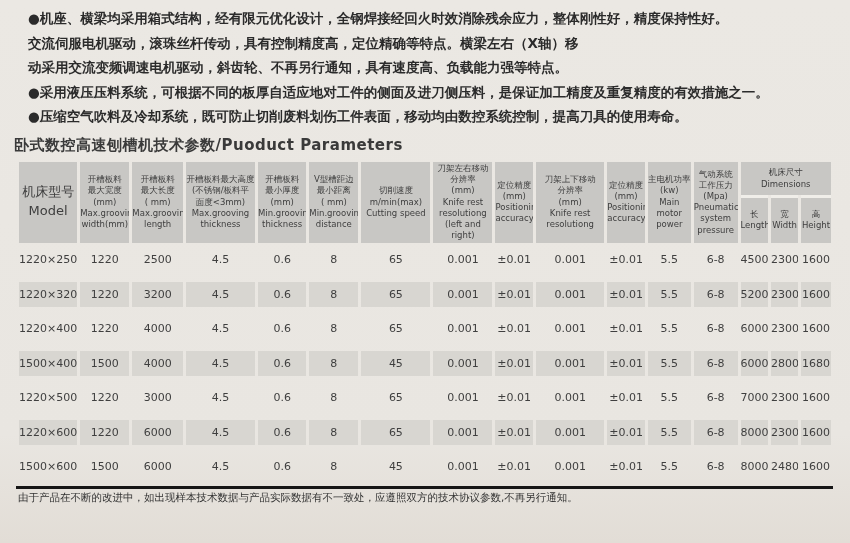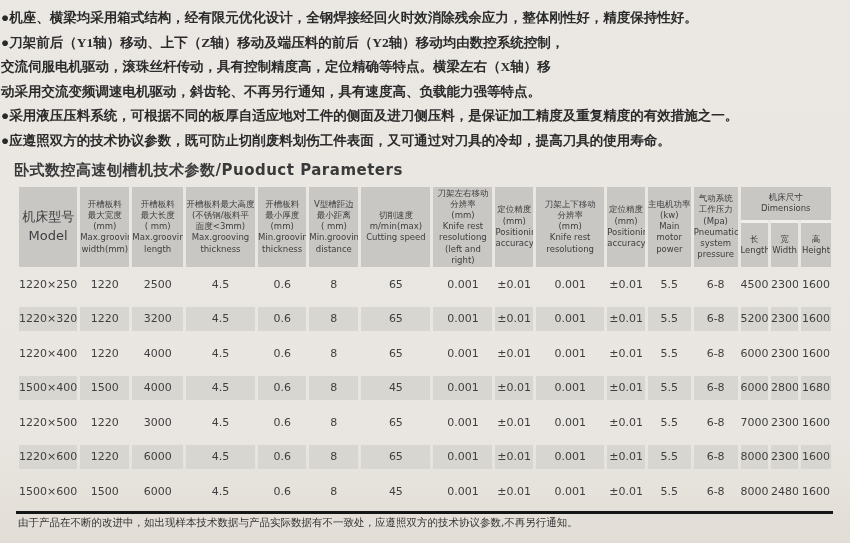--- a/index.html
+++ b/index.html
@@ -16,21 +16,21 @@
   body{
     font-family:"DejaVu Sans","Liberation Sans",sans-serif;
     background:var(--page-bg);
     color:var(--text);
     overflow:hidden;
   }
   .page{width:850px;height:543px;position:relative;
     background:linear-gradient(to bottom, #ebe8e3 0%, #e9e6e1 80%, #e2ddd6 100%);}
 
   
-  .features{padding:6px 10px 0 1px;font-family:Liberation Serif, serif;}
+  .features{padding:6px 10px 0 28px;}
   .feature-line{
     font-size:13.5px;line-height:24.6px;font-weight:600;color:var(--dark);
     white-space:nowrap;letter-spacing:0px;
   }
 
   
   .section-title{
     margin:3px 0 4px 14px;
     font-size:15px;font-weight:bold;color:#3a3a3a;letter-spacing:0.5px;
     line-height:26px;
@@ -75,25 +75,24 @@
   .footer-cn{font-size:10.5px;line-height:13px;color:#333;}
   .footer-en{font-size:9.5px;line-height:12px;color:#4a4a4a;}
 </style>
 </head>
 <body>
 
 <div class="page">
 
   <div class="features">
     <div class="feature-line">●机座、横梁均采用箱式结构，经有限元优化设计，全钢焊接经回火时效消除残余应力，整体刚性好，精度保持性好。</div>
-    <div class="feature-line">●刀架前后（Y1轴）移动、上下（Z轴）移动及端压料的前后（Y2轴）移动均由数控系统控制，</div>
     <div class="feature-line">交流伺服电机驱动，滚珠丝杆传动，具有控制精度高，定位精确等特点。横梁左右（X轴）移</div>
     <div class="feature-line">动采用交流变频调速电机驱动，斜齿轮、不再另行通知，具有速度高、负载能力强等特点。</div>
     <div class="feature-line">●采用液压压料系统，可根据不同的板厚自适应地对工件的侧面及进刀侧压料，是保证加工精度及重复精度的有效措施之一。</div>
-    <div class="feature-line">●应遵照双方的技术协议参数，既可防止切削废料划伤工件表面，又可通过对刀具的冷却，提高刀具的使用寿命。</div>
+    <div class="feature-line">●压缩空气吹料及冷却系统，既可防止切削废料划伤工件表面，移动均由数控系统控制，提高刀具的使用寿命。</div>
   </div>
 
   <div class="section-title">卧式数控高速刨槽机技术参数/Puoduct Parameters</div>
 
   <div class="table-wrap">
     <table>
       <colgroup>
         <col style="width:7.6%">
           <col style="width:6.4%">
           <col style="width:6.6%">

